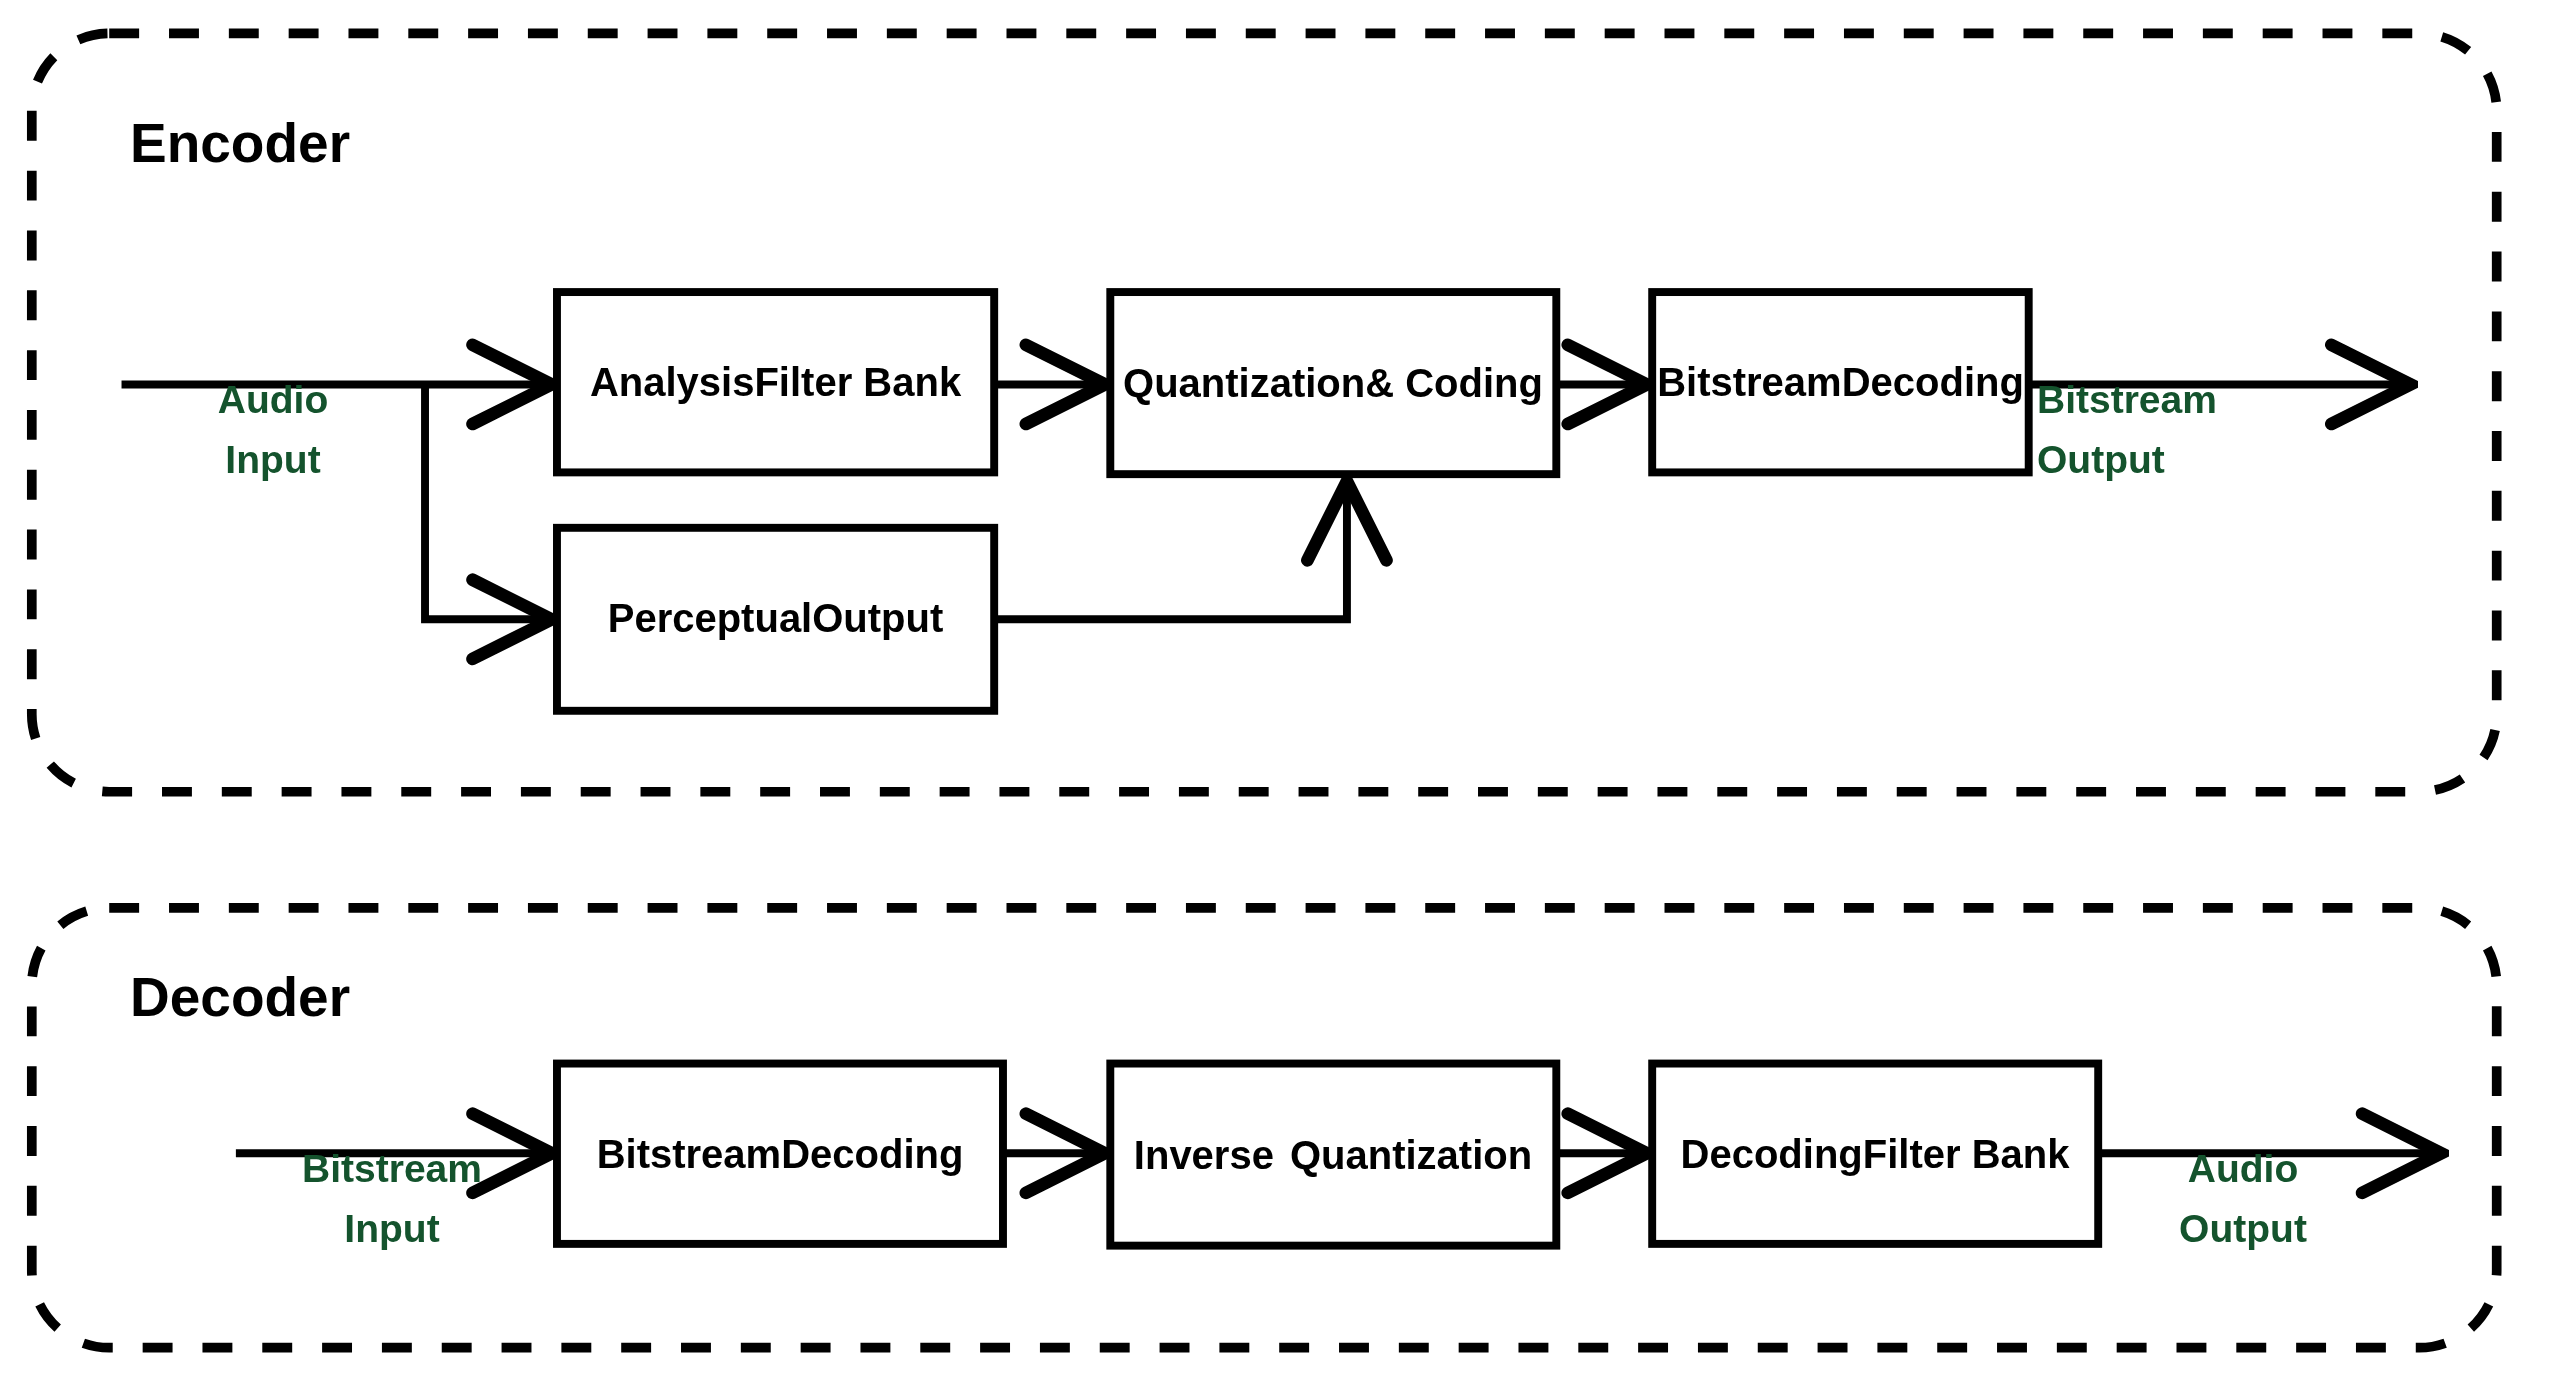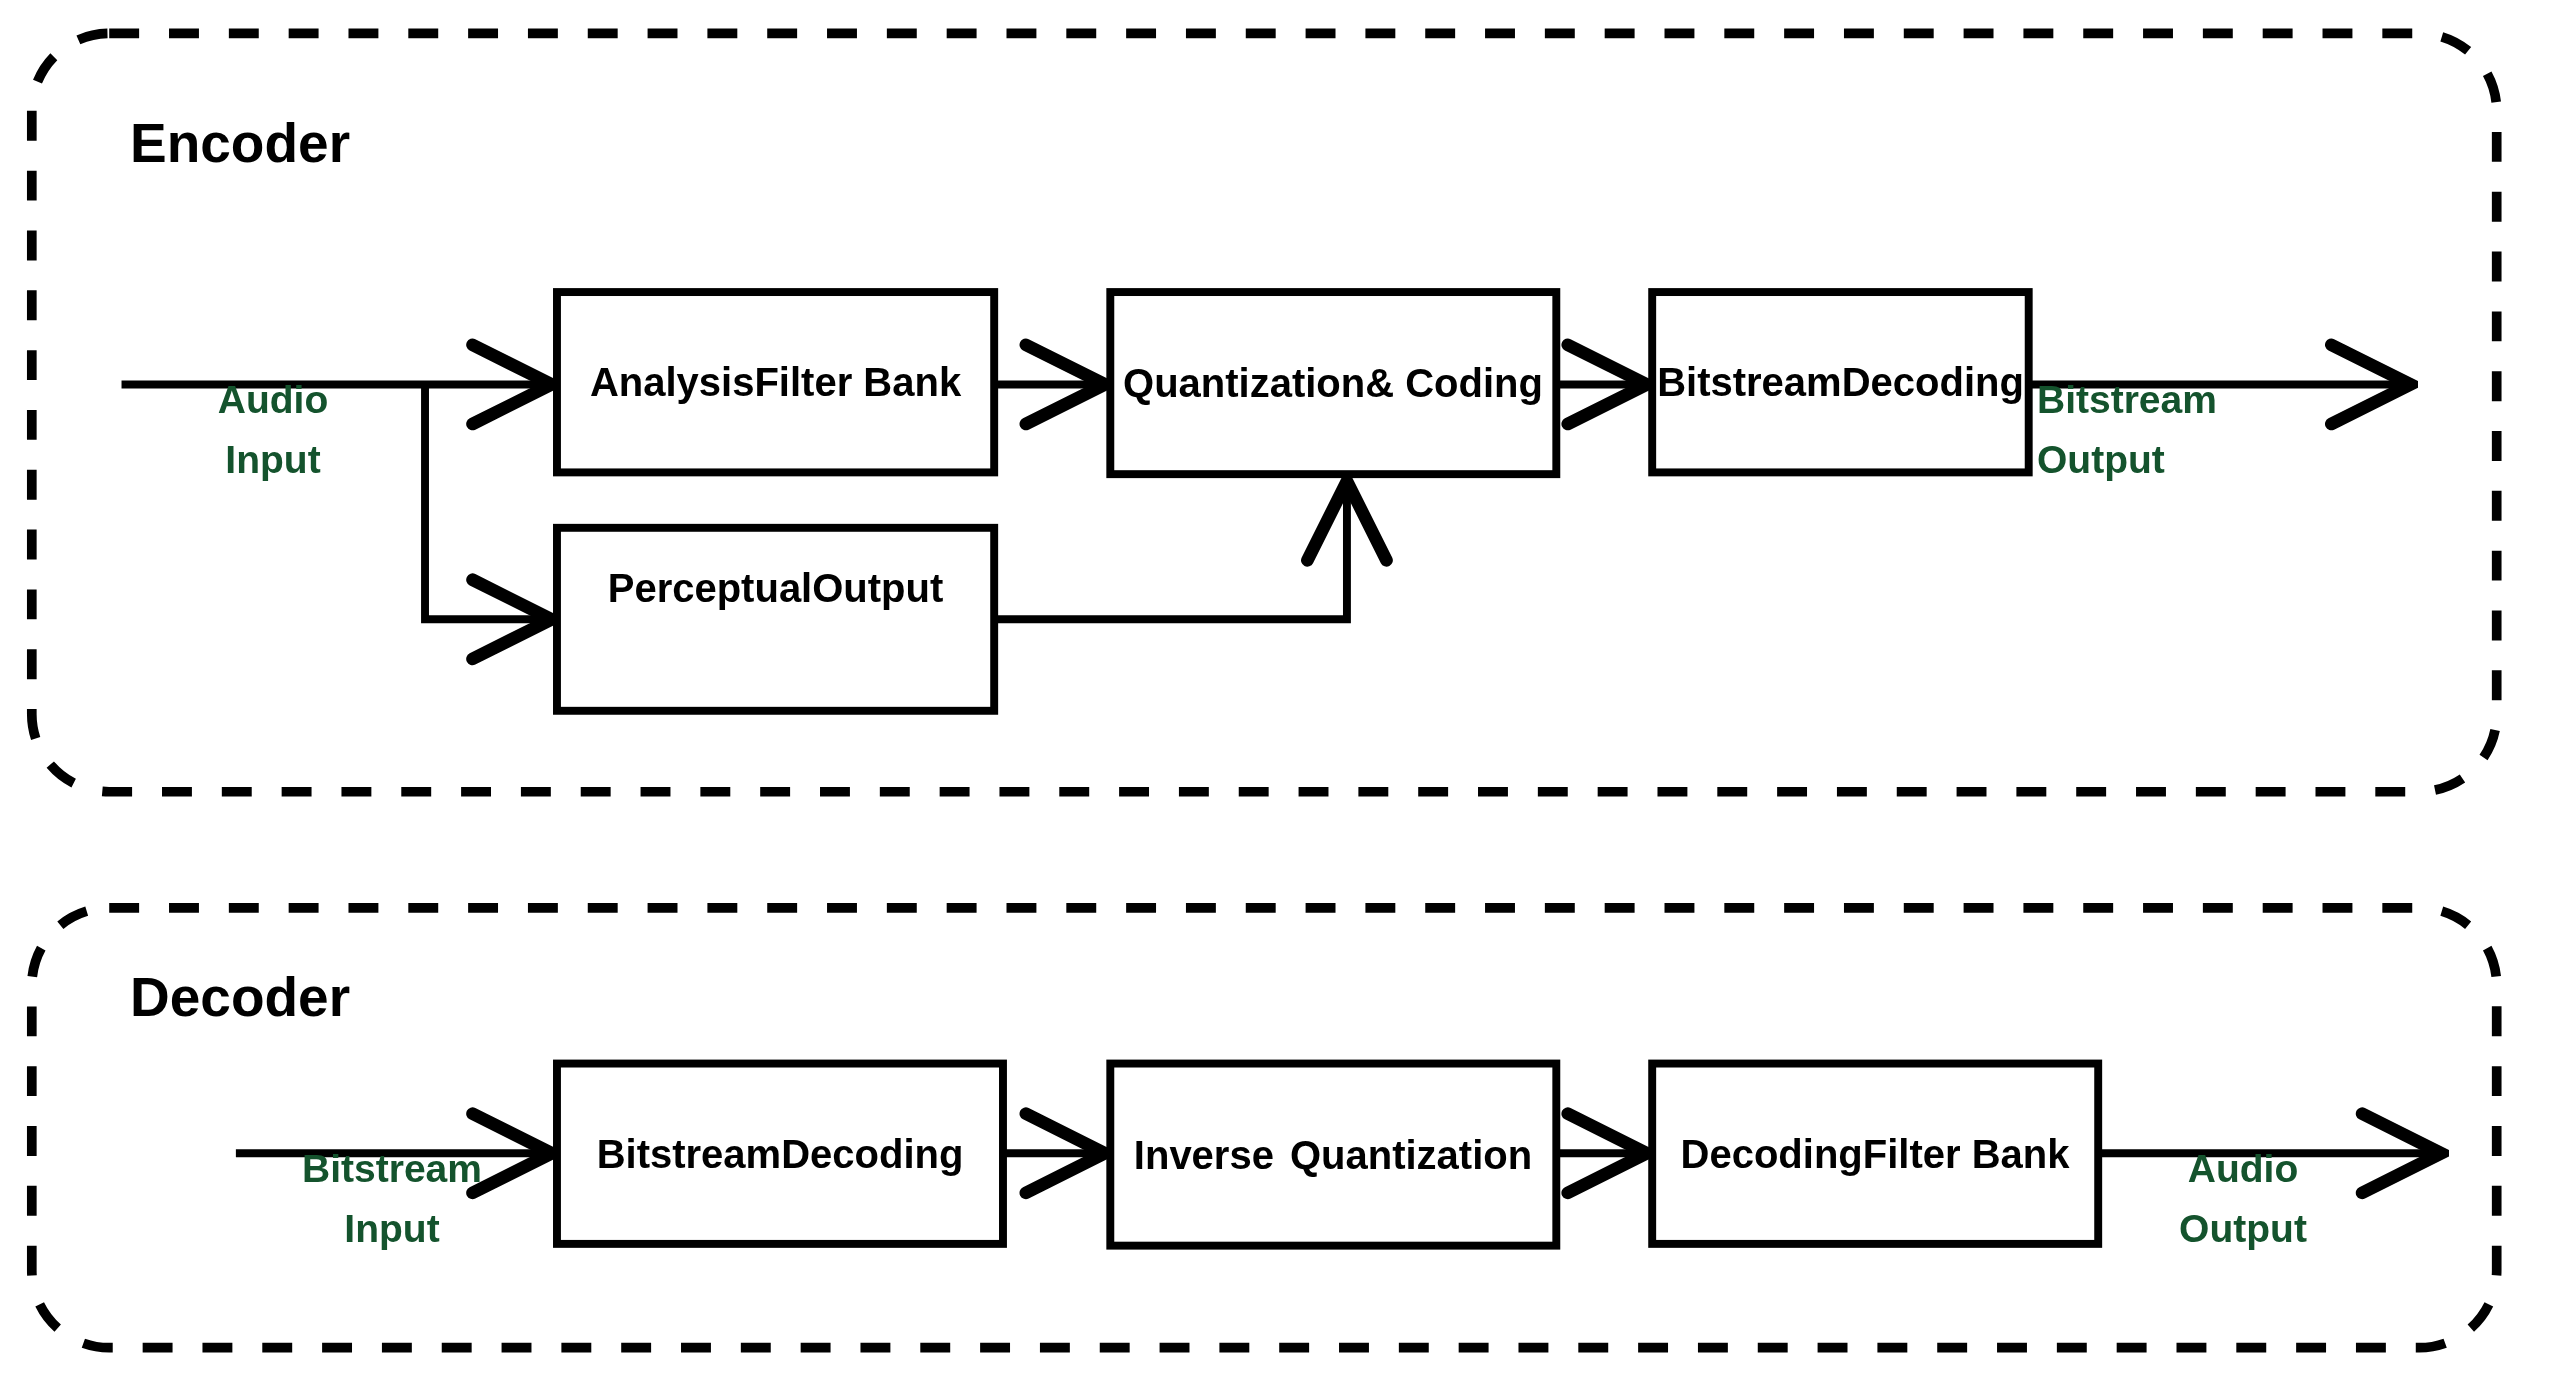--- a/index.html
+++ b/index.html
@@ -107,21 +107,21 @@
   <div class="blk-label" style="left:1110px; top:292px; width:446px; height:182px;">
     <span>Quantization</span>
     <span>&amp; Coding</span>
   </div>
 
   <div class="blk-label" style="left:1652px; top:292px; width:377px; height:180px;">
     <span>Bitstream</span>
     <span>Decoding</span>
   </div>
 
-  <div class="blk-label" style="left:557px; top:496px; width:437px; height:183px;">
+  <div class="blk-label" style="left:557px; top:526px; width:437px; height:183px;">
     <span>Perceptual</span>
     <span>Output</span>
   </div>
 
   <div class="edge-label" style="left:141px; top:334px; width:264px;">
     <span>Audio</span>
   </div>
   <div class="edge-label" style="left:141px; top:394px; width:264px;">
     <span>Input</span>
   </div>

